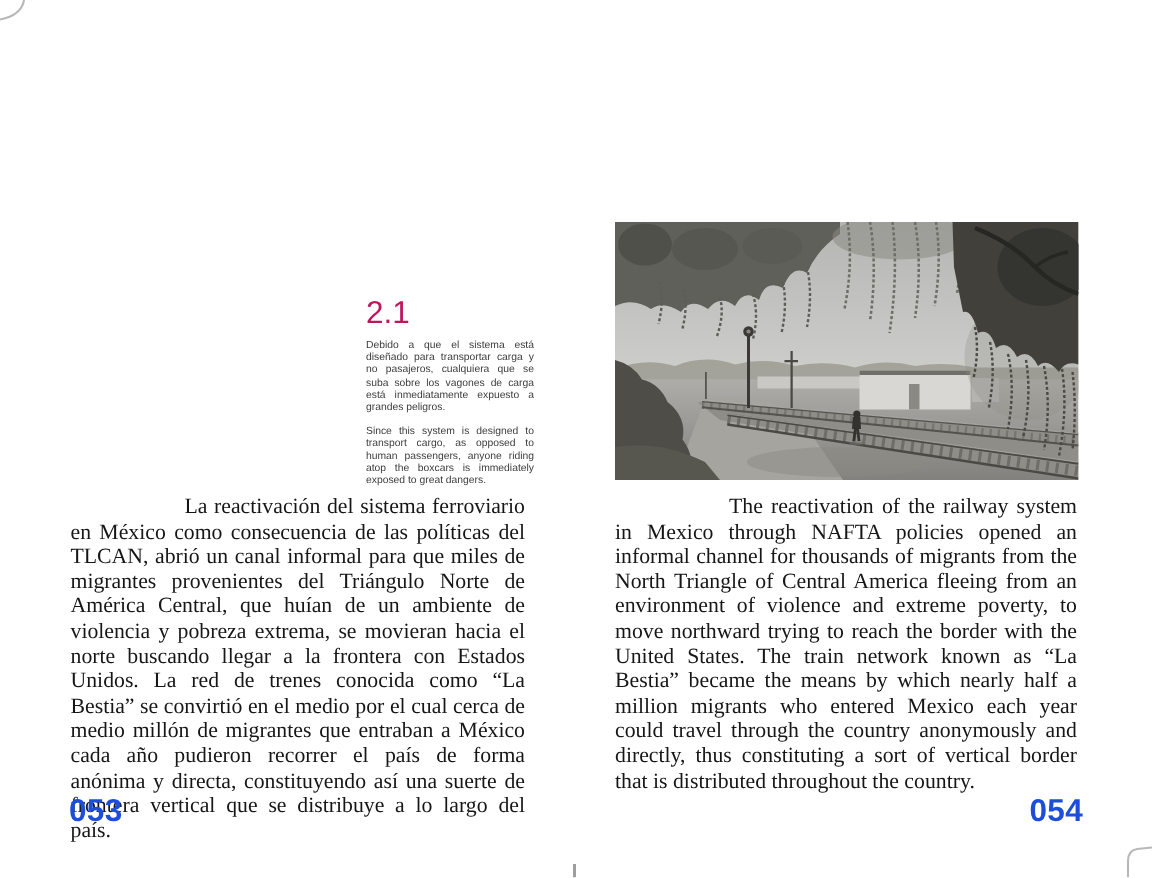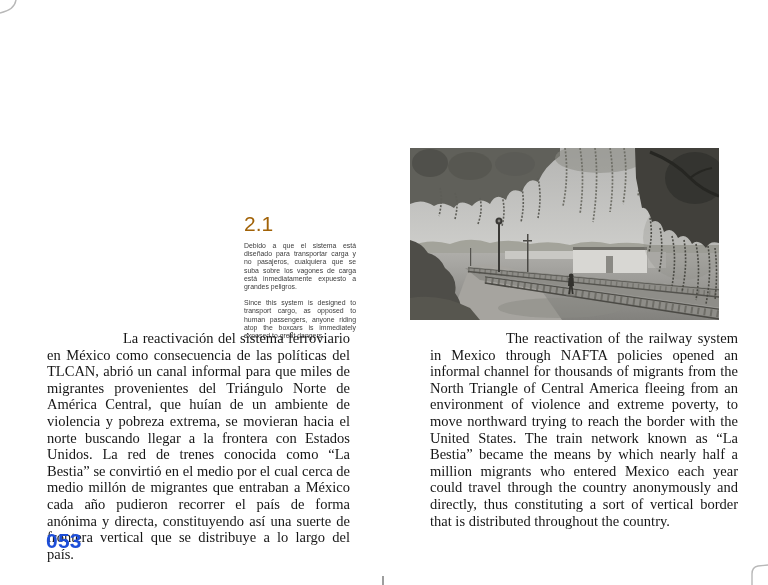--- a/index.html
+++ b/index.html
@@ -2,35 +2,35 @@
 <html><head>
 <meta charset="utf-8">
 <style>
   html,body { margin:0; padding:0; background:#ffffff; }
   body { width:768px; height:585px; overflow:hidden; }
   .spread { position:relative; width:768px; height:585px; background:#ffffff;
             font-family:"Liberation Sans", sans-serif; }
 
   
   .section { position:absolute; left:244px; top:197px; width:112px; }
-  .section-number { font-size:21px; line-height:22px; color:#a16207; margin:16px 0 7px 0; }
+  .section-number { font-size:21px; line-height:22px; color:#be185d; margin:1px 0 7px 0; }
   .caption { margin:0 0 8px 0; font-size:6.9px; line-height:8.2px; color:#3c3c3c;
              text-align:justify; hyphens:auto; -webkit-hyphens:auto; }
 
   
   .photo { position:absolute; left:410px; top:148px; width:309px; height:172px; margin:0; }
   .photo svg { display:block; width:100%; height:100%; }
 
   
   .body-text { position:absolute; top:330px; margin:0;
                font-family:"Liberation Serif", serif;
                font-size:14.5px; line-height:16.6px; color:#161616;
                text-align:justify; text-indent:76px; }
   .body-text.left  { left:47px;  width:303px; }
-  .body-text.right { left:410px; width:308px;margin-left:20px; }
+  .body-text.right { left:410px; width:308px; }
 
   
   .folio { position:absolute; top:529px; font-size:21px; font-weight:bold;
            color:#1d4ed8; letter-spacing:0.2px; }
   .folio-left  { left:46px; }
   .folio-right { left:410px; width:312px; text-align:right; }
 
   
   .mark-tl { position:absolute; left:0; top:0; }
   .mark-br { position:absolute; left:750px; top:562px; }
@@ -162,19 +162,20 @@
           <path d="M305,100 q3,24 0,52"></path>
         </g>
       </g>
     </svg>
   </figure>
 
   <p class="body-text left" lang="es">La reactivación del sistema ferroviario en México como consecuencia de las políticas del TLCAN, abrió un canal informal para que miles de migrantes provenientes del Triángulo Norte de América Central, que huían de un ambiente de violencia y pobreza extrema, se movieran hacia el norte buscando llegar a la frontera con Estados Unidos. La red de trenes conocida como “La Bestia” se convirtió en el medio por el cual cerca de medio millón de migrantes que entraban a México cada año pudieron recorrer el país de forma anónima y directa, constituyendo así una suerte de frontera vertical que se distribuye a lo largo del país.</p>
   <p class="body-text right" lang="en">The reactivation of the railway system in Mexico through NAFTA policies opened an informal channel for thousands of migrants from the North Triangle of Central America fleeing from an environment of violence and extreme poverty, to move northward trying to reach the border with the United States. The train network known as “La Bestia” became the means by which nearly half a million migrants who entered Mexico each year could travel through the country anonymously and directly, thus constituting a sort of vertical border that is distributed throughout the country.</p>
 
   <div class="folio folio-left">053</div>
+  <div class="folio folio-right">054</div>
 
   <div class="fold-tick"></div>
   <svg class="mark-br" width="18" height="23" viewBox="0 0 18 23">
     <path d="M18,3 L8,4 Q2,5 2,12 L2,23" stroke="#b8b8b8" stroke-width="1.4" fill="none"></path>
   </svg>
 
 </div>
 
 </body></html>

